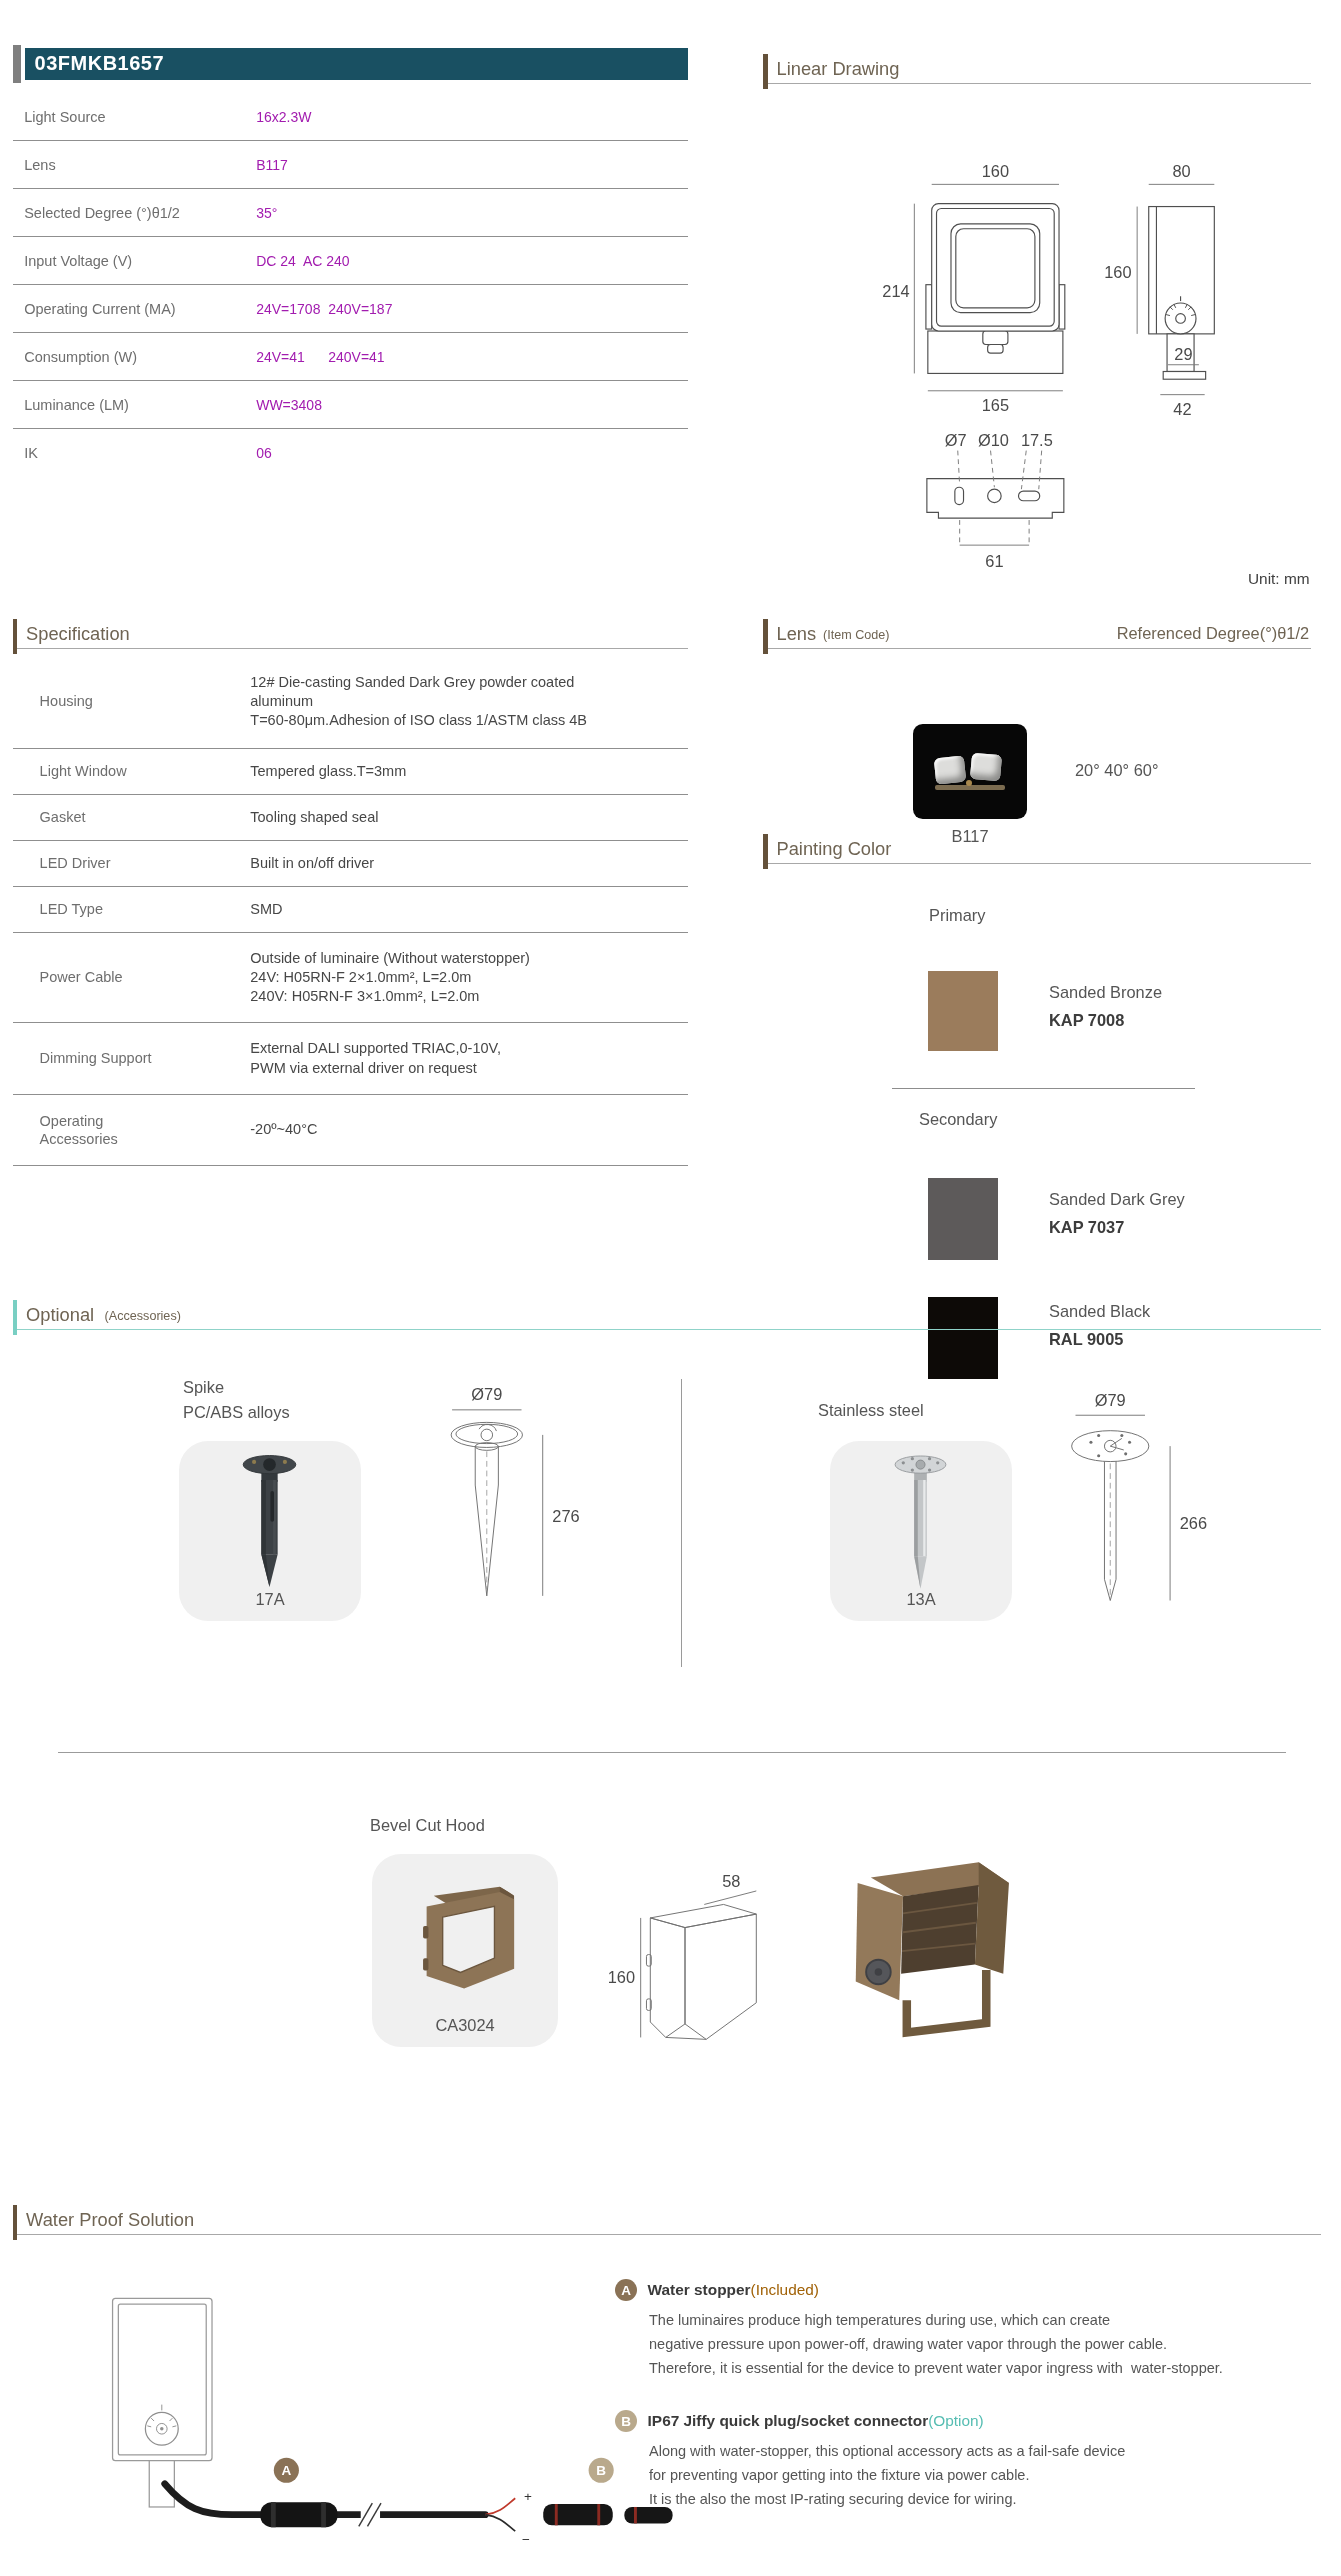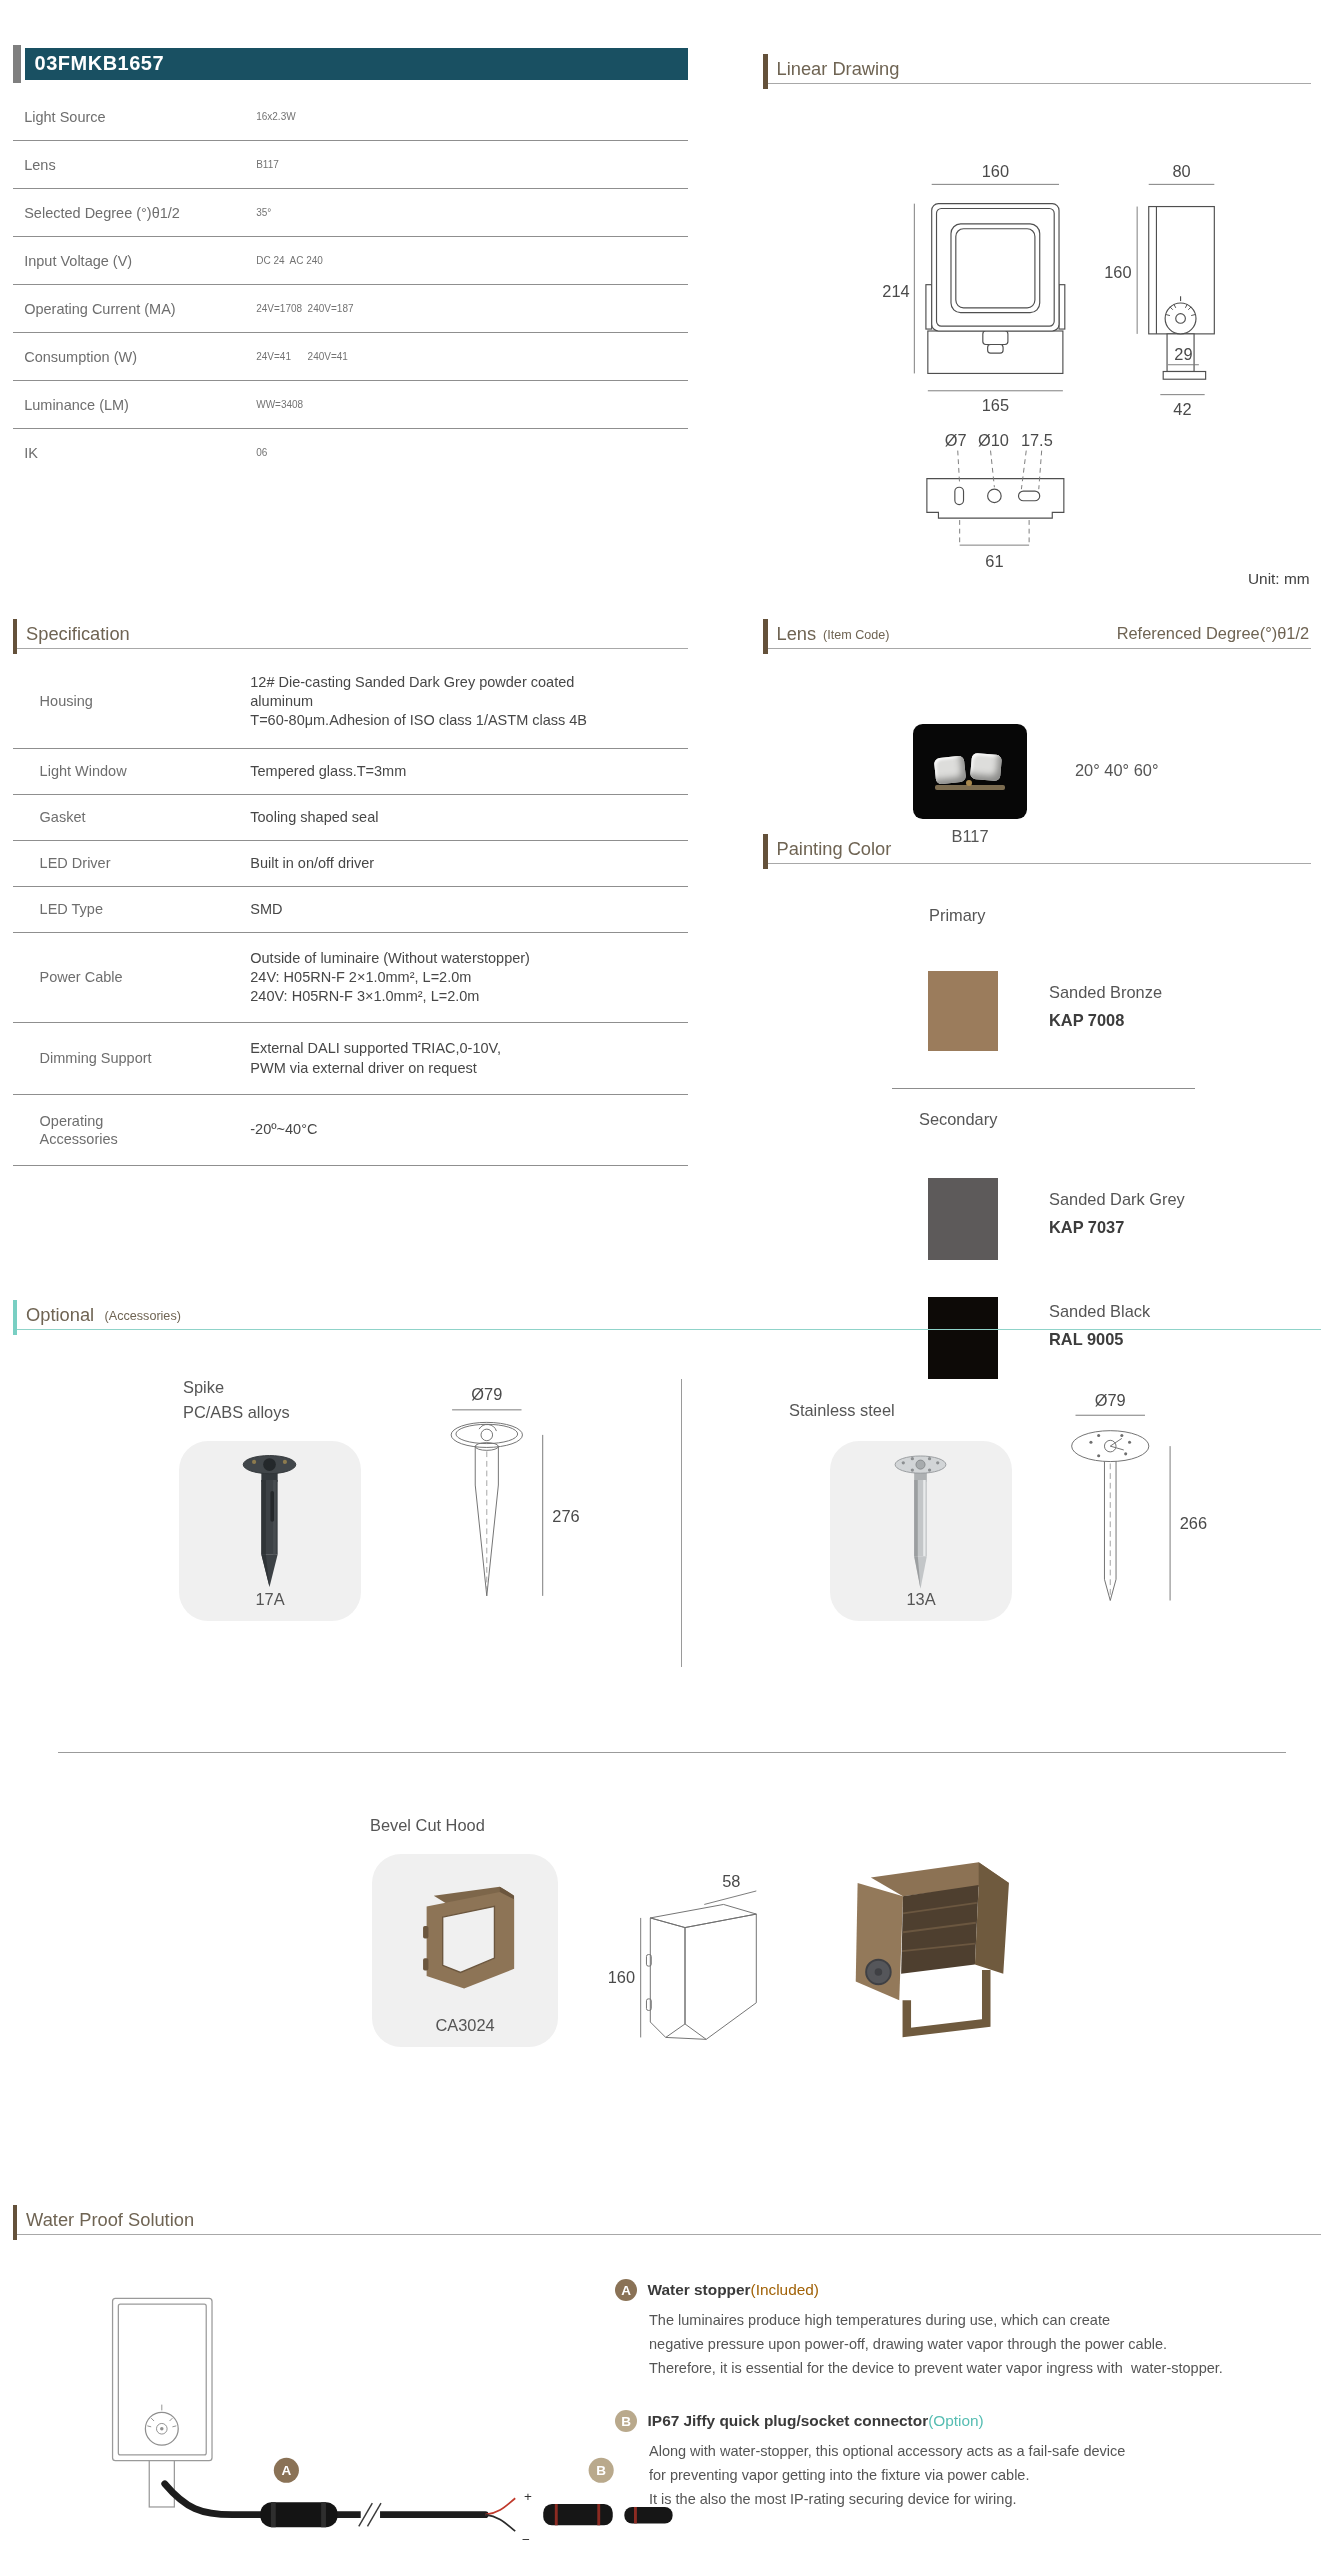--- a/index.html
+++ b/index.html
@@ -18,21 +18,21 @@
   
   .prod-head{position:absolute;left:12.6px;top:48px;width:675px;height:32px;}
   .prod-head .gbar{position:absolute;left:0;top:-2.9px;width:8.7px;height:38px;background:#7f7f7f;}
   .prod-head .tbar{position:absolute;left:12.6px;top:0;right:0;height:32px;background:#195062;}
   .prod-head .code{position:absolute;left:22px;top:3.9px;font-size:20px;font-weight:bold;color:#fff;letter-spacing:0.5px;}
 
   .ptable{position:absolute;left:12.6px;top:93px;width:675px;}
   .prow{display:flex;align-items:center;height:47px;border-bottom:1px solid #8f8f8f;}
   .prow:last-child{border-bottom:none;}
   .plabel{width:232px;padding-left:11.6px;font-size:14.5px;color:#6e6e6e;}
-  .pval{flex:1;font-size:10px;color:#737373;white-space:pre-wrap;}
+  .pval{flex:1;font-size:14px;color:#a21caf;white-space:pre-wrap;}
 
   
   .stable{position:absolute;left:12.6px;top:655px;width:675px;}
   .srow{display:flex;align-items:center;border-bottom:1px solid #8f8f8f;}
   .slabel{width:189px;padding-left:27px;font-size:14.5px;color:#6e6e6e;white-space:pre-wrap;line-height:18.3px;}
   .sval{flex:1;padding:5.8px 0 5.8px 7.7px;font-size:14.5px;color:#474747;white-space:pre-wrap;line-height:19.3px;margin-left:14px;}
   .h96{height:93px}.h47{height:45px}.h92{height:89px}.h74{height:71px}.h72{height:70px}
 
   
   .lens-photo{position:absolute;left:913px;top:724px;width:114px;height:95px;background:#070707;border-radius:9.7px;}
@@ -318,21 +318,21 @@
       <line x1="76" y1="70" x2="76" y2="110"></line>
       <line x1="52" y1="110" x2="64" y2="225"></line>
       <line x1="76" y1="110" x2="64" y2="225"></line>
     </g>
     <line x1="64" y1="75" x2="64" y2="218" stroke="#8a8a8a" stroke-width="0.8" stroke-dasharray="6 4"></line>
     <text class="dimtxt" x="132" y="148">276</text>
   </svg>
 
   <div class="vthin-div" style="left:681px;top:1379px;height:288px;"></div>
 
-  <div class="label2" style="left:789px;top:1398px;">Stainless steel</div>
+  <div class="label2" style="left:818px;top:1398px;">Stainless steel</div>
 
   <div class="card" style="left:830px;top:1441px;width:182px;height:180px;">
     <svg style="left:47px;top:9.7px;" width="87" height="145" viewBox="0 0 90 160">
       <rect x="38" y="22" width="14" height="12" fill="#aeb1b3"></rect>
       <rect x="38" y="32" width="14" height="84" fill="#c3c6c8"></rect>
       <rect x="38" y="32" width="4" height="84" fill="#9b9ea0"></rect>
       <rect x="48" y="32" width="2.5" height="84" fill="#e8eaeb"></rect>
       <polygon points="38,116 52,116 45,152" fill="#c3c6c8"></polygon>
       <polygon points="38,116 42,116 45,152" fill="#9b9ea0"></polygon>
       <ellipse cx="45" cy="15" rx="28" ry="9.5" fill="#d2d5d7" stroke="#94979a"></ellipse>

